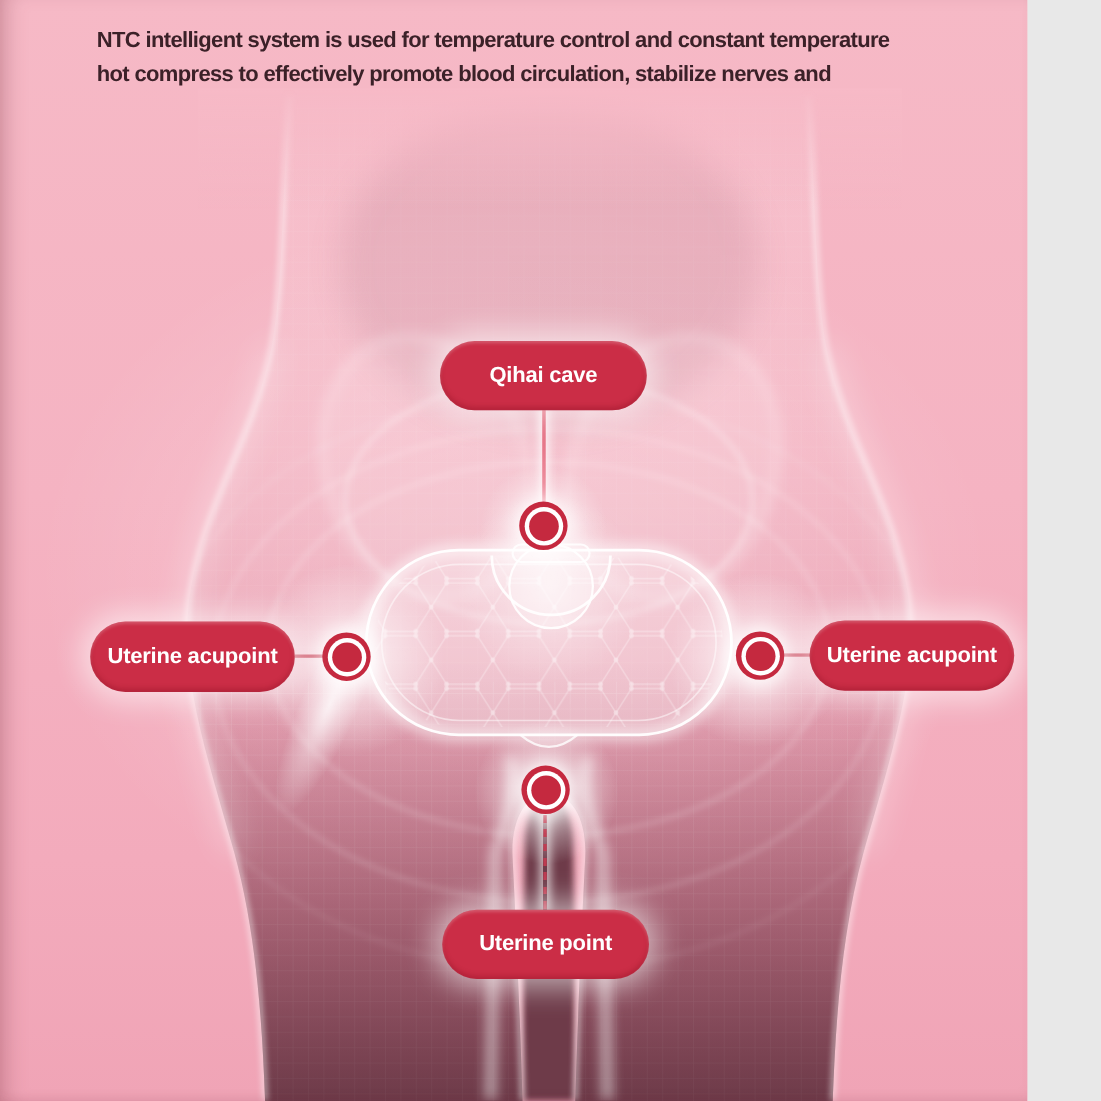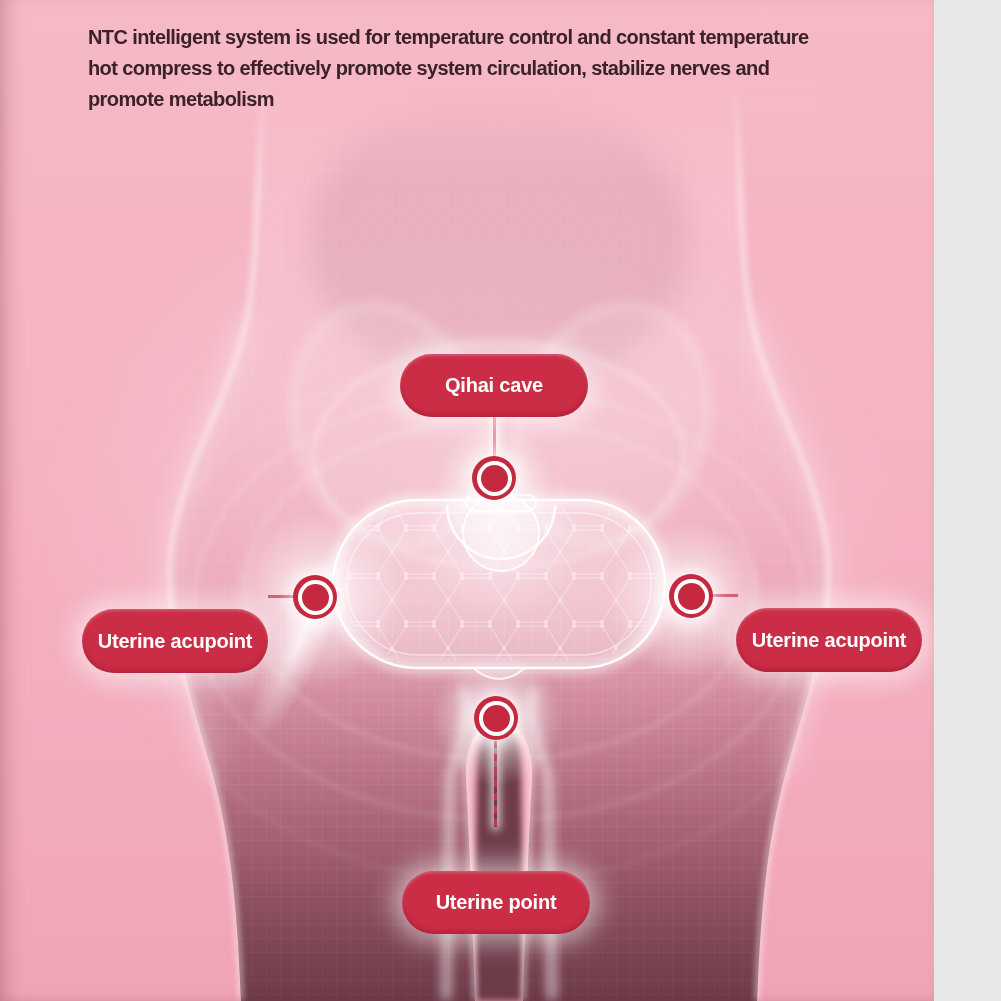--- a/index.html
+++ b/index.html
@@ -30,21 +30,20 @@
   }
   
   .pill{
     position:absolute;z-index:5;display:flex;align-items:center;justify-content:center;
     background:var(--accent-red);color:var(--pill-text);
     font-size:20px;font-weight:700;letter-spacing:-0.2px;
     border-radius:32px;
     box-shadow:0 0 26px 8px rgba(255,255,255,0.55),
                inset 0 2px 3px rgba(255,255,255,0.22),
                inset 0 -3px 5px rgba(110,0,20,0.25);
-    margin-top:44px;
   }
   .pill-top{left:400px;top:310px;width:188px;height:63px;}
   .pill-left{left:82px;top:565px;width:186px;height:64px;}
   .pill-right{left:736px;top:564px;width:186px;height:64px;}
   .pill-bottom{left:402px;top:827px;width:188px;height:63px;}
   
   .connector{position:absolute;z-index:4;}
   .connector-top{
     left:493px;top:373px;width:3px;height:85px;
     background:linear-gradient(180deg,rgba(223,92,112,0.95),rgba(240,150,165,0.95));
@@ -202,22 +201,21 @@
         <path d="M447 505 A54 54 0 1 0 555 505" fill="rgba(255,255,255,0.20)" stroke="rgba(255,255,255,0.9)" stroke-width="2.5"></path>
         <circle cx="501" cy="533" r="38" fill="rgba(255,255,255,0.25)" stroke="rgba(255,255,255,0.9)" stroke-width="2"></circle>
         <rect x="466" y="495" width="70" height="16" rx="8" fill="none" stroke="rgba(255,255,255,0.85)" stroke-width="2"></rect>
       </g>
       <path d="M473 668 Q499 690 525 668" fill="rgba(255,255,255,0.15)" stroke="rgba(255,255,255,0.8)" stroke-width="2"></path>
     </g>
   </svg>
 
   <div class="header">
     <div>NTC intelligent system is used for temperature control and constant temperature</div>
-    <div>hot compress to effectively promote system circulation, stabilize nerves and</div>
-    <div>promote metabolism</div>
+    <div>hot compress to effectively promote blood circulation, stabilize nerves and</div>
   </div>
 
   <div class="connector connector-top"></div>
   <div class="connector connector-left"></div>
   <div class="connector connector-right"></div>
   <div class="connector connector-bottom"></div>
 
   <div class="marker marker-top">
     <span class="ring"></span>
     <span class="dot"></span>

